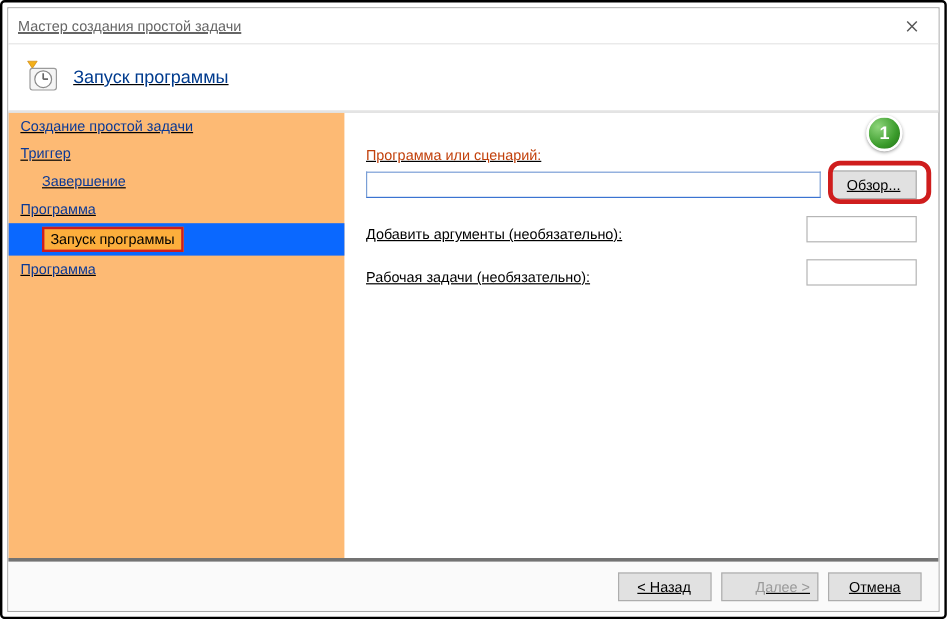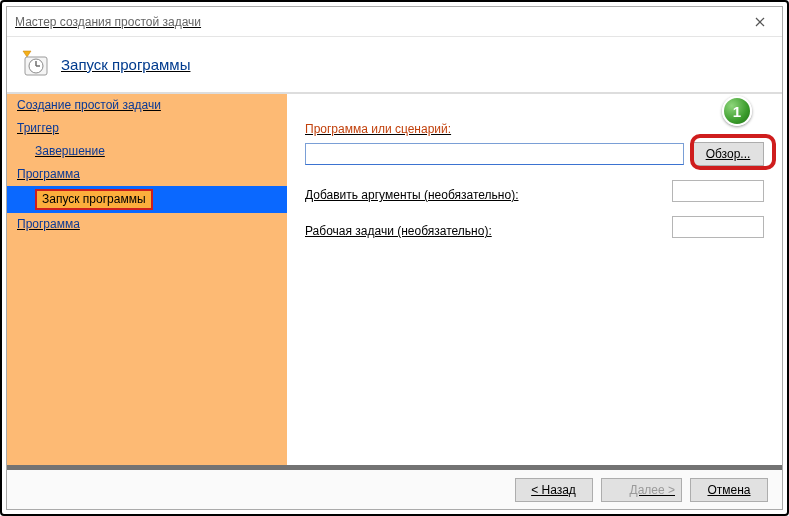--- a/index.html
+++ b/index.html
@@ -150,21 +150,21 @@
   .pair-row .lbl { flex:1; font-size:12px; }
   .small-input {
     width: 92px;
     height: 22px;
     border: 1px solid #b5b5b5;
     padding: 2px 4px;
     font-size: 12px;
   }
   .footer {
     height: 44px;
-    border-top: 5px solid #737373;
+    border-top: 3px solid #737373;
     display: flex;
     align-items: center;
     justify-content: flex-end;
     padding: 0 14px;
     gap: 8px;
     background: #fafafa;
   }
   .footer button {
     height: 24px;
     min-width: 78px;

